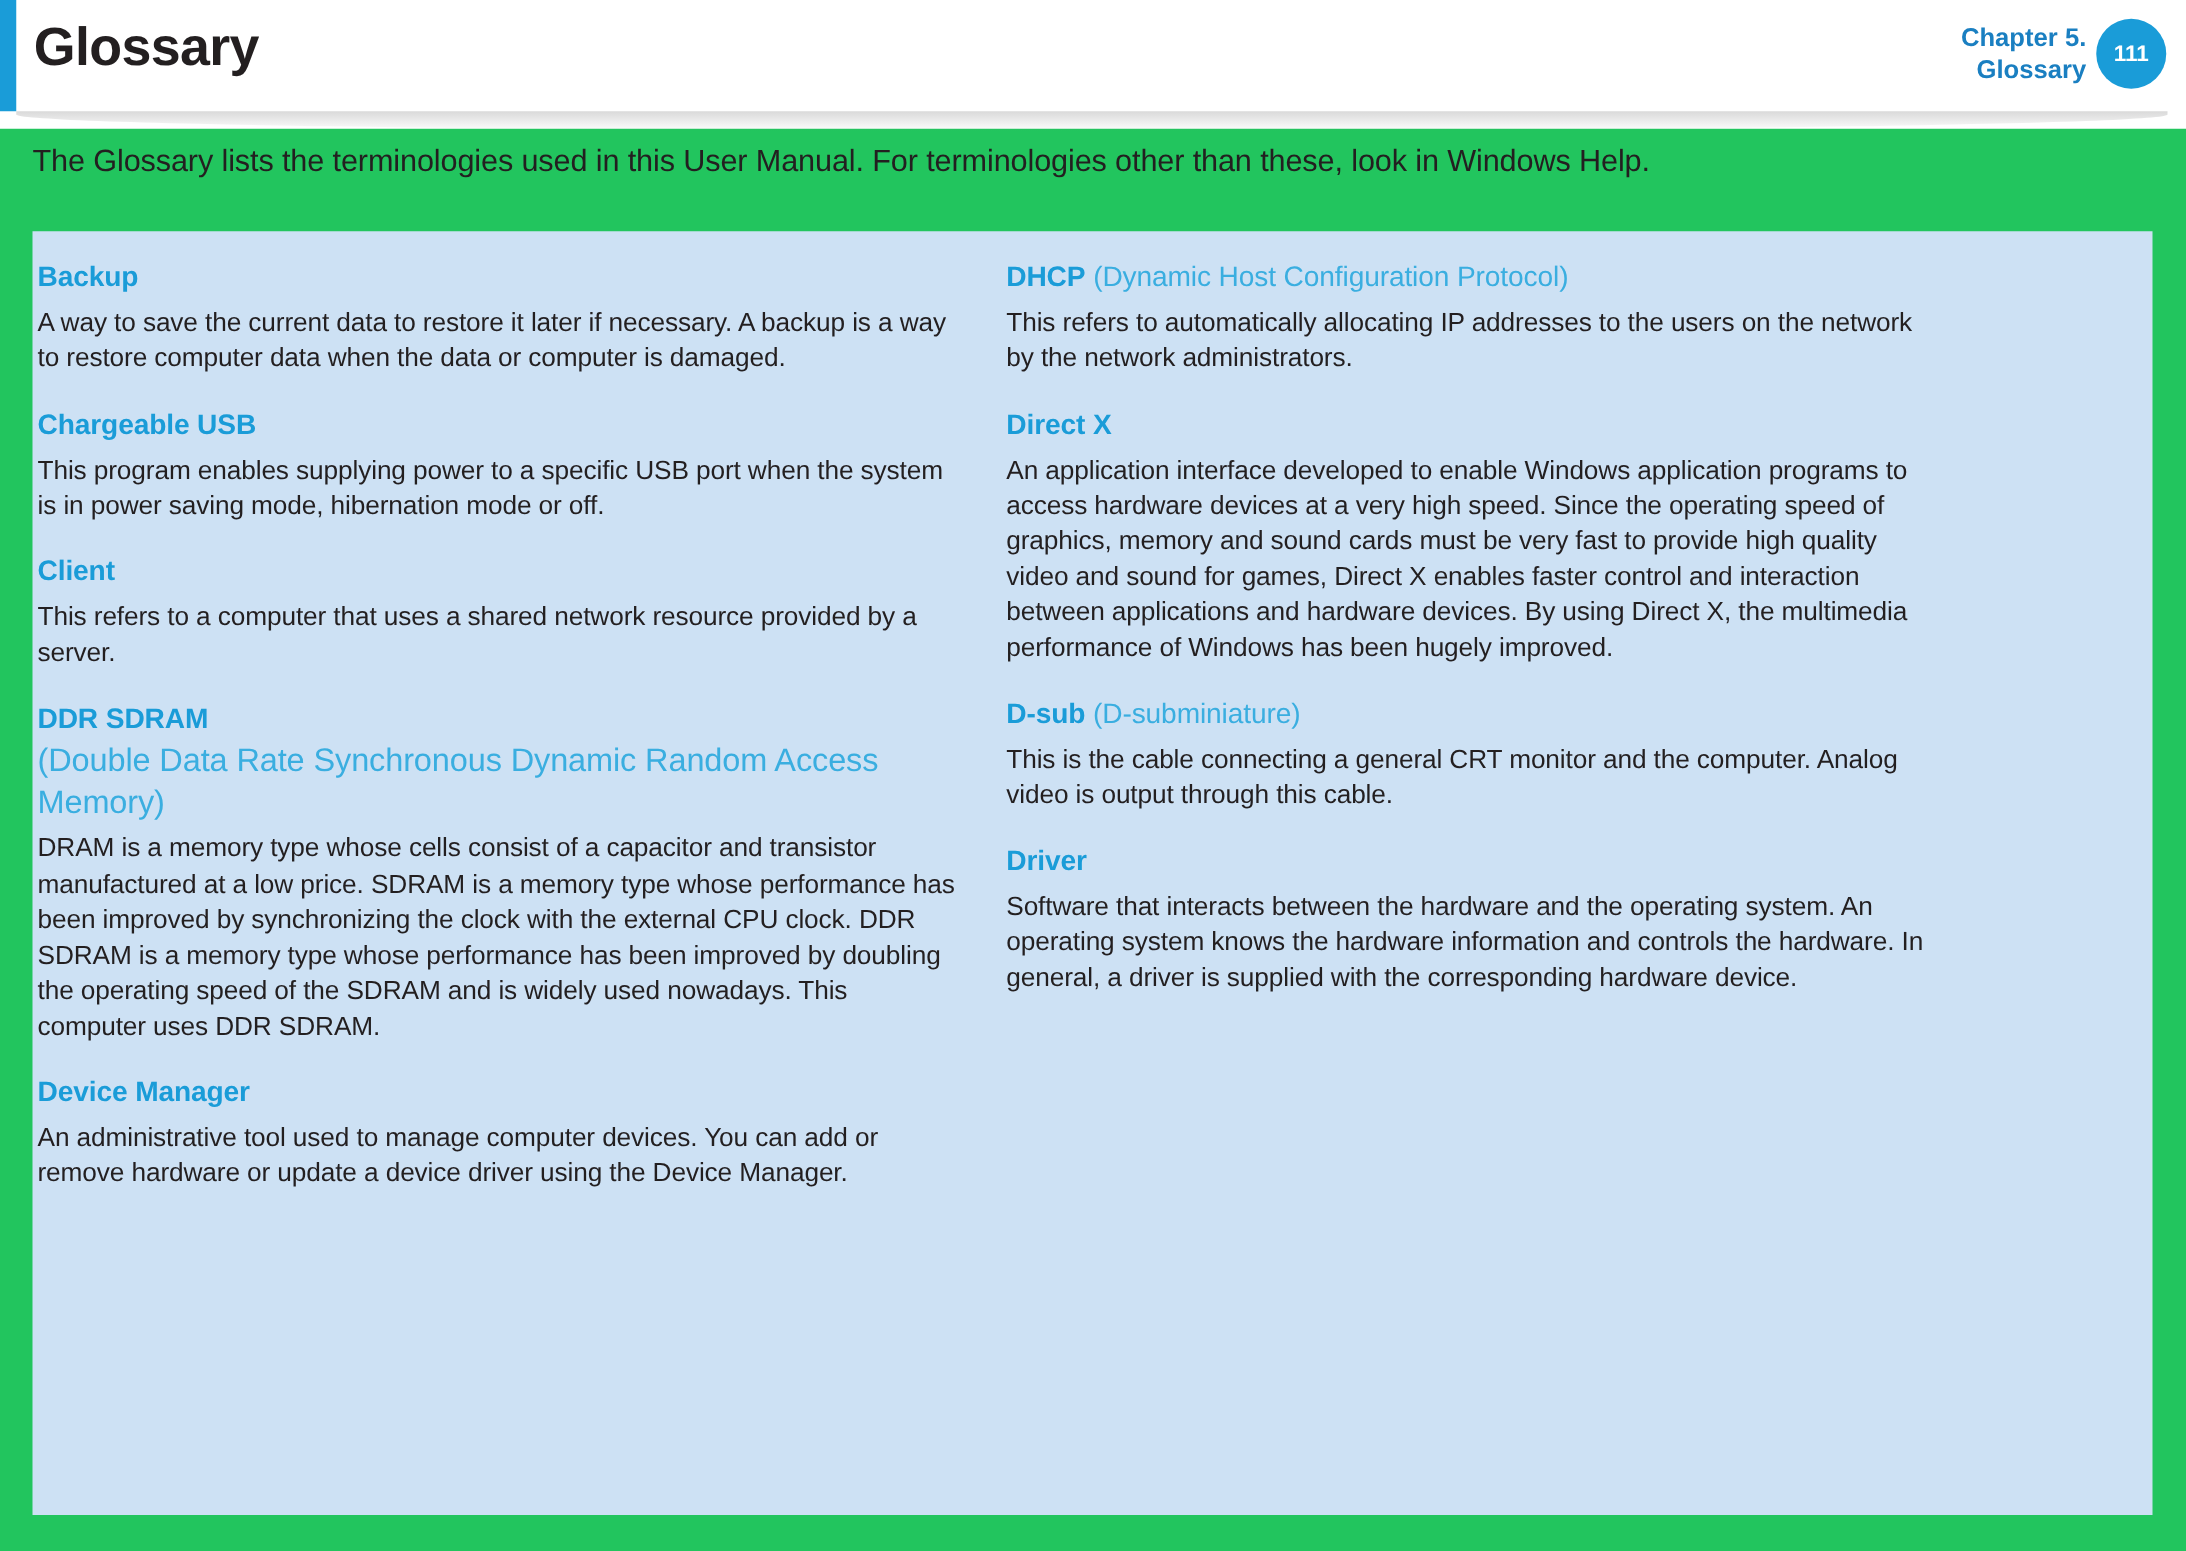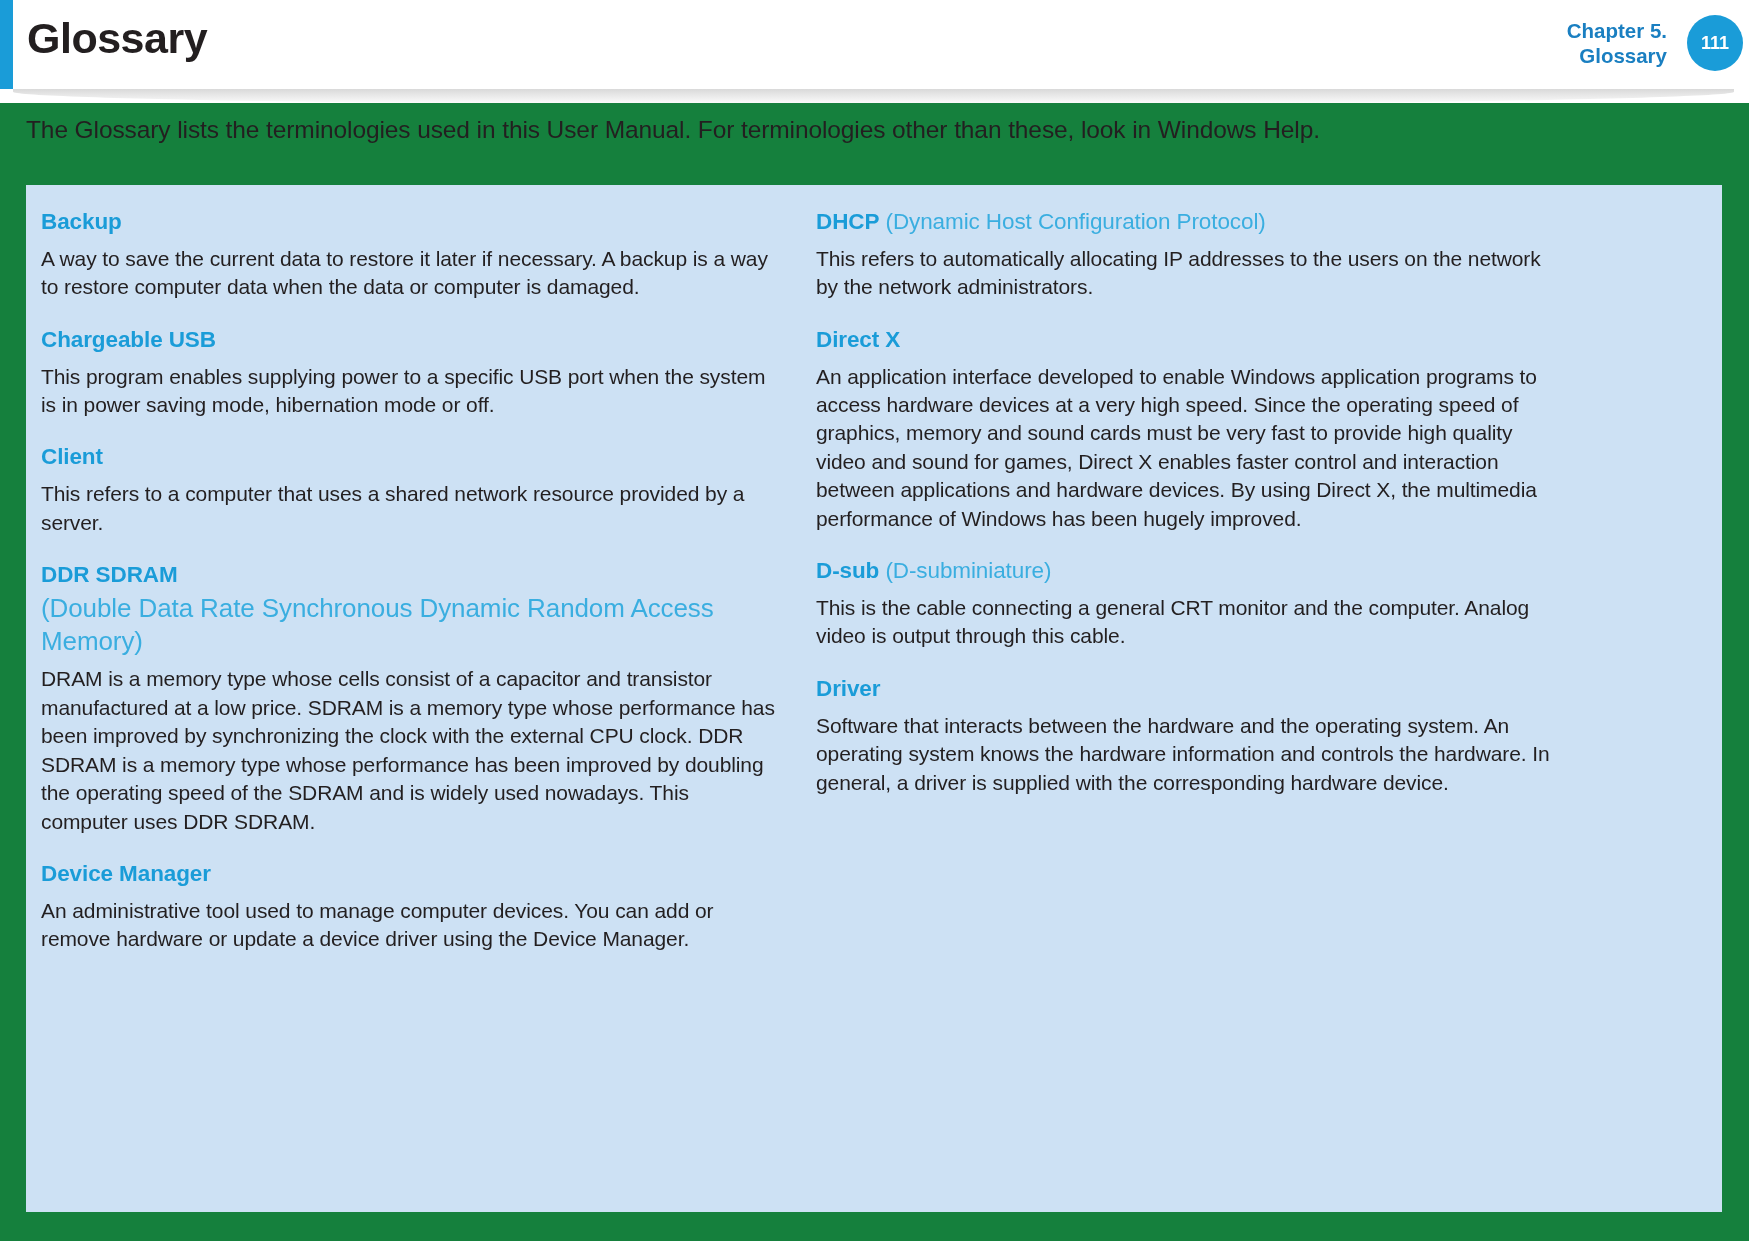--- a/index.html
+++ b/index.html
@@ -8,21 +8,21 @@
     height: 1241px;
     background: #ffffff;
     font-family: "Liberation Sans", sans-serif;
     overflow: hidden;
   }
 
   .page {
     position: relative;
     width: 1749px;
     height: 1241px;
-    background: #15803d;
+    background: #22c55e;
   }
 
   
   .header {
     position: relative;
     height: 103px;
     width: 100%;
     background: #ffffff;
   }
   .header-accent-bar {
@@ -38,25 +38,25 @@
     left: 27px;
     top: 14px;
     font-size: 43px;
     font-weight: bold;
     color: #231f20;
     letter-spacing: -0.5px;
     white-space: nowrap;
   }
   .header-right {
     position: absolute;
-    right: 6px;
+    right: 16px;
     top: 15px;
     display: flex;
     align-items: center;
-    gap: 20px;
+    gap: 8px;
     margin-left: 31px;
   }
   .chapter-block {
     text-align: right;
     line-height: 1.22;
   }
   .chapter-line {
     font-size: 20.5px;
     font-weight: bold;
     color: #1a7fc1;
@@ -102,21 +102,21 @@
     left: 26px;
     top: 185px;
     width: 1696px;
     height: 1027px;
     background: #cde1f4;
     display: flex;
     padding: 23px 0 0 0;
   }
   .column {
     width: 763px;
-    padding-left: 15px;
+    padding-left: 4px;
   }
   .column-left { margin-left: 0px; }
   .column-right { margin-left: 12px; }
 
   .term-block { margin-bottom: 24px; }
   .term-block:last-child { margin-bottom: 0; }
 
   .term-heading {
     font-size: 22.5px;
     font-weight: bold;

